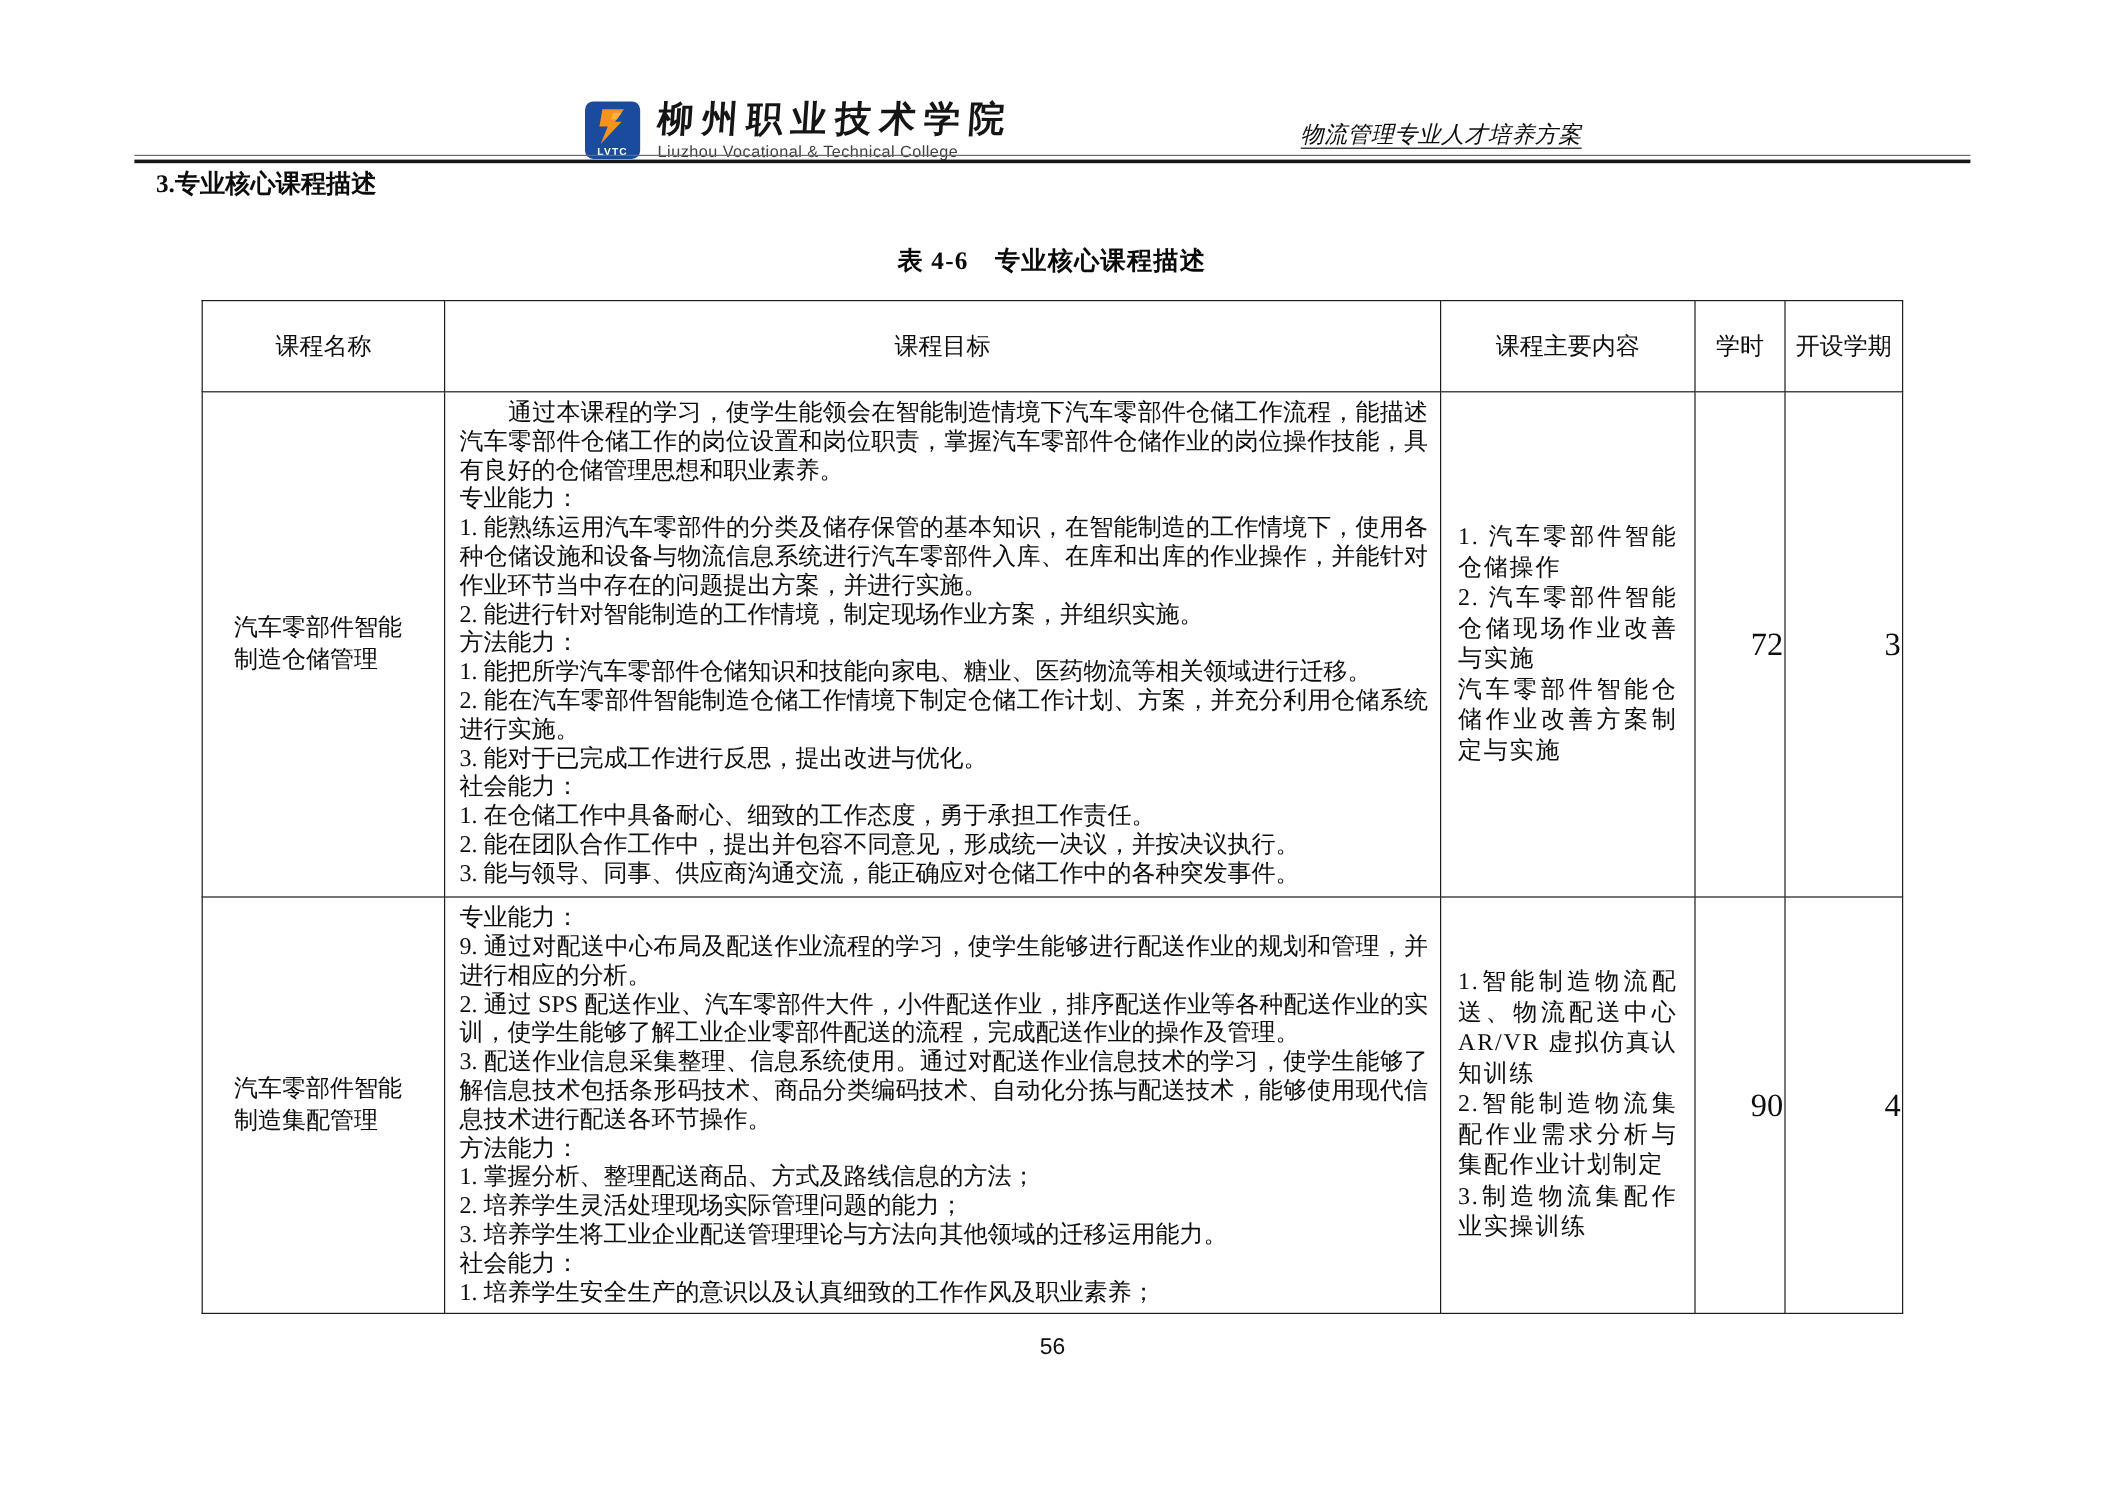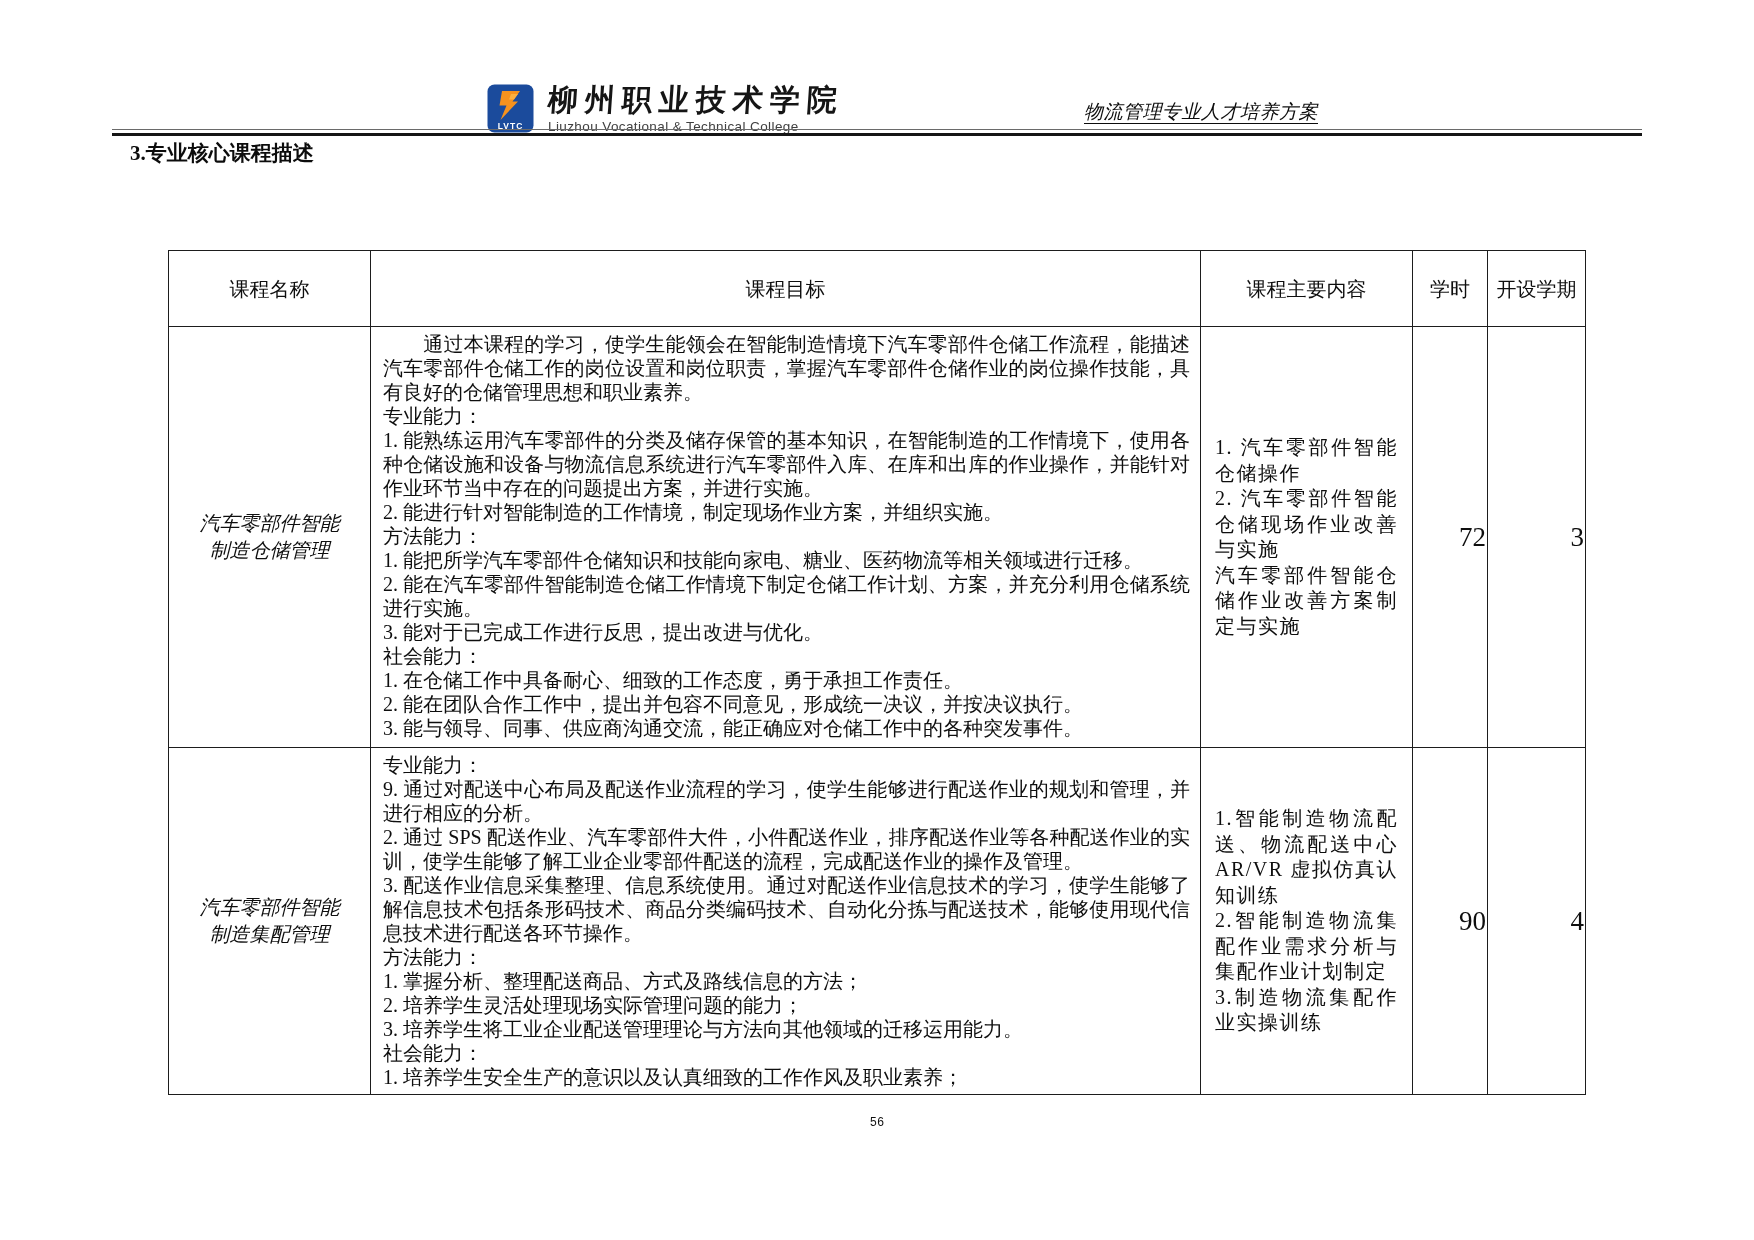--- a/index.html
+++ b/index.html
@@ -47,30 +47,30 @@
   table.course-table th,table.course-table td{
     border:1.5px solid #1d1d1d;box-sizing:border-box;
     font-weight:normal;
   }
   tr.head-row{height:76px;}
   tr.head-row th{text-align:center;vertical-align:middle;padding:2px 8px;font-size:20px;line-height:26px;}
   th.th-semester{padding:2px 10px;}
   tr.body-row-1{height:421px;}
   tr.body-row-2{height:346px;}
   td.c-name{
-    vertical-align:middle;text-align:center;padding:0 26px;line-height:27px;font-size:20px;font-style:italic;
+    vertical-align:middle;text-align:left;padding:0 26px;line-height:27px;font-size:20px;
   }
   td.c-obj{vertical-align:top;padding:5px 10px 5px 12px;}
   .obj-p{ text-align:justify;line-height:24px;font-size:20px; }
   td.c-content{vertical-align:middle;padding:5px 14px;}
   .content-p{ text-align:justify;line-height:25.5px;font-size:20px;letter-spacing:1.5px; }
   td.c-hours,td.c-sem{vertical-align:middle;text-align:right;font-size:27px;}
   
   .page-footer{position:absolute;left:0;top:1112px;width:100%;text-align:center;}
-  .page-number{font-size:12px;color:#111;font-family:Liberation Mono, monospace;}
+  .page-number{font-size:19px;color:#111;font-family:Liberation Sans, sans-serif;}
 </style>
 </head>
 <body>
 
 <div class="page">
 
   <div class="logo-group">
     <svg class="logo-svg" width="47" height="49" viewBox="0 0 47 49">
       <rect x="0.5" y="0.5" width="46" height="48" rx="7" fill="#1b4b9c"></rect>
       <path d="M15 7 L33 7 L25.5 17.5 L31 17.5 L13.5 36 L19.5 21.5 L12.5 21.5 Z" fill="#f6921e"></path>
@@ -79,20 +79,21 @@
     </svg>
     <div class="college-text">
       <div class="college-cn">柳州职业技术学院</div>
       <div class="college-en">Liuzhou Vocational &amp; Technical College</div>
     </div>
   </div>
   <div class="doc-title">物流管理专业人才培养方案</div>
   <div class="header-rule"></div>
 
   <div class="section-heading">3.专业核心课程描述</div>
+  <div class="table-title">表 4-6　专业核心课程描述</div>
 
   <table class="course-table">
     <colgroup>
       <col style="width:202px">
       <col style="width:830px">
       <col style="width:212px">
       <col style="width:75px">
       <col style="width:98px">
     </colgroup>
     <thead>

